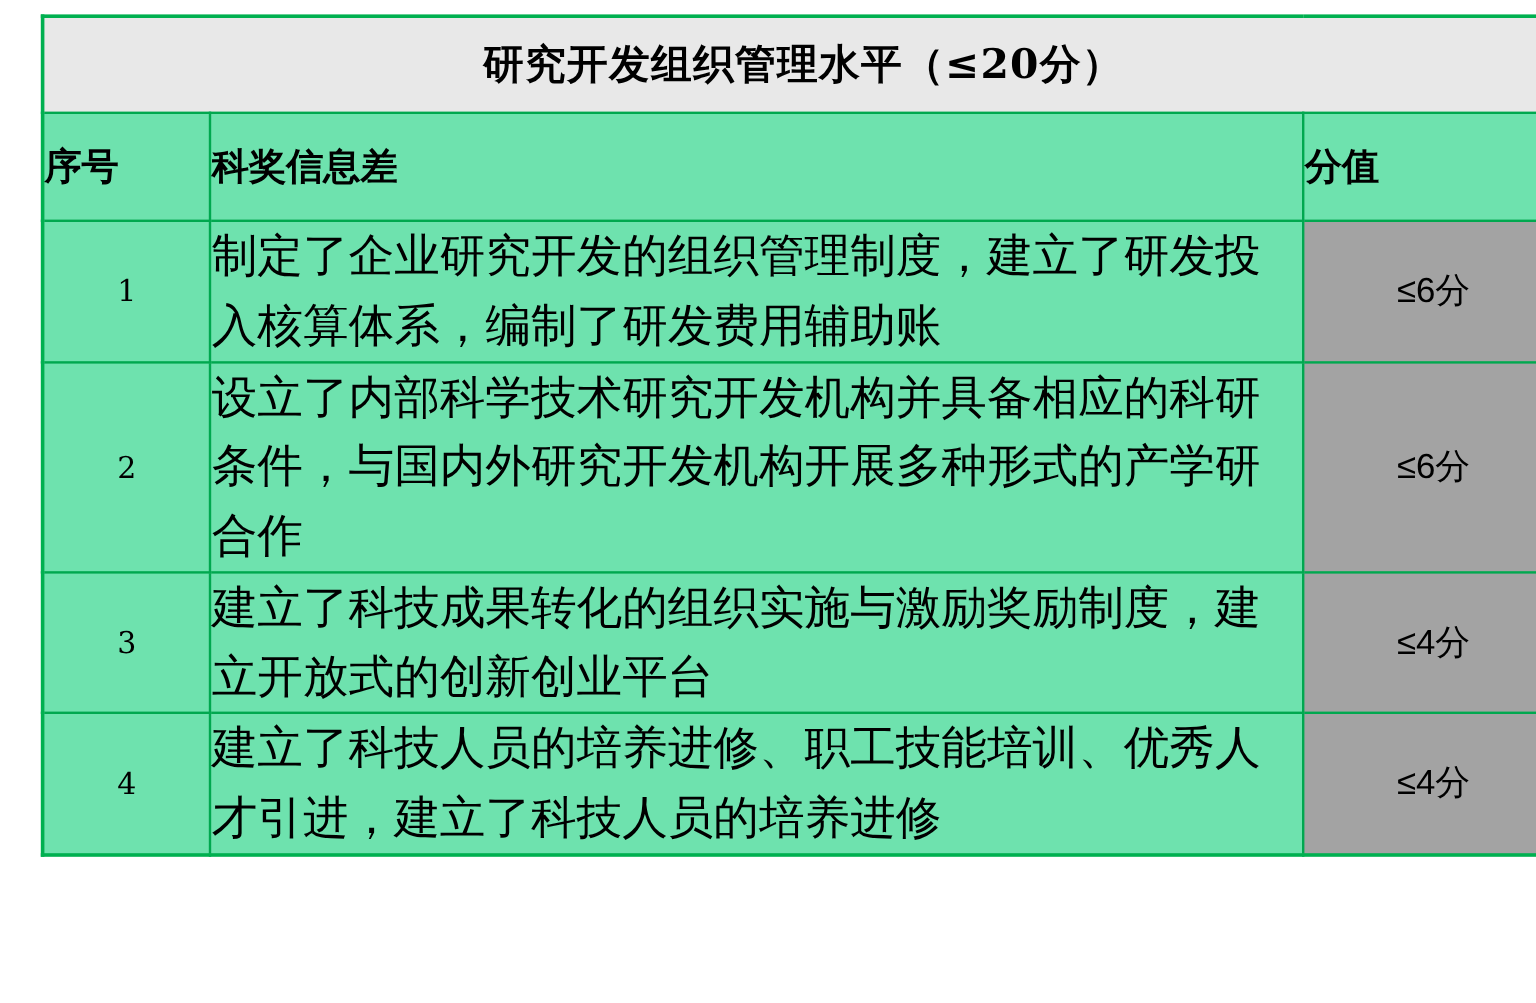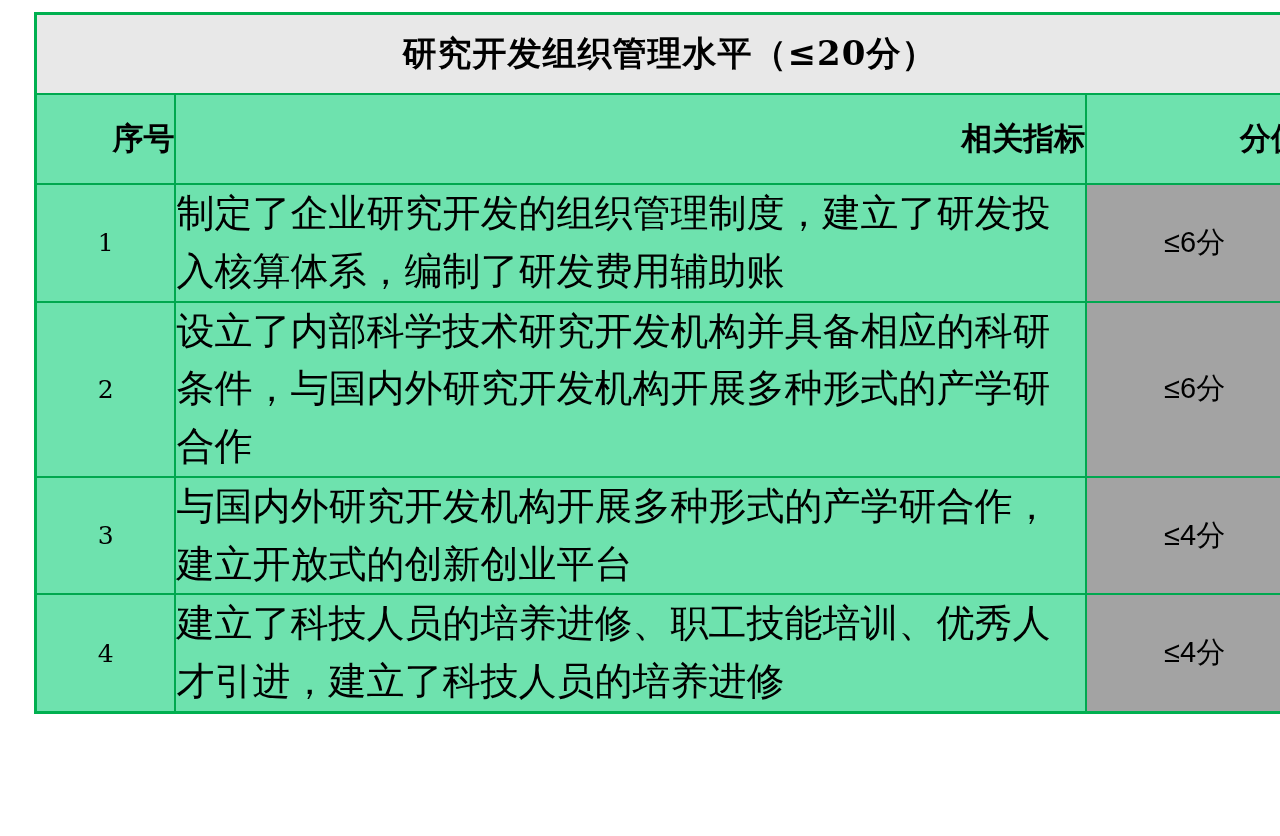--- a/index.html
+++ b/index.html
@@ -45,21 +45,21 @@
     height: 78px;
     font-size: 34px;
     color: #000000;
     letter-spacing: 1px;
     font-family: "DejaVu Serif", "Liberation Serif", serif;
     font-weight: 700;
   }
 
   .header-cell {
     background: #6ee2ae;
-    text-align: right;
+    text-align: left;
     height: 88px;
     font-size: 31px;
     font-weight: 700;
     color: #000000;
     font-family: "DejaVu Serif", "Liberation Serif", serif;
   }
 
   .idx-cell {
     background: #6ee2ae;
     text-align: center;
@@ -122,39 +122,39 @@
       <col class="col-idx">
       <col class="col-txt">
       <col class="col-score">
     </colgroup>
     <tbody>
       <tr>
         <td class="title-cell" colspan="3">研究开发组织管理水平（≤20分）</td>
       </tr>
       <tr>
         <td class="header-cell">序号</td>
-        <td class="header-cell">相关指标</td>
+        <td class="header-cell">科奖信息差</td>
         <td class="header-cell">分值</td>
       </tr>
 
       <tr>
         <td class="idx-cell">1</td>
         <td class="text-cell">制定了企业研究开发的组织管理制度，建立了研发投入核算体系，编制了研发费用辅助账</td>
         <td class="score-cell">≤6分</td>
       </tr>
 
       <tr>
         <td class="idx-cell">2</td>
         <td class="text-cell">设立了内部科学技术研究开发机构并具备相应的科研条件，与国内外研究开发机构开展多种形式的产学研合作</td>
         <td class="score-cell">≤6分</td>
       </tr>
 
       <tr>
         <td class="idx-cell">3</td>
-        <td class="text-cell">与国内外研究开发机构开展多种形式的产学研合作，建立开放式的创新创业平台</td>
+        <td class="text-cell">建立了科技成果转化的组织实施与激励奖励制度，建立开放式的创新创业平台</td>
         <td class="score-cell">≤4分</td>
       </tr>
 
       <tr>
         <td class="idx-cell">4</td>
         <td class="text-cell">建立了科技人员的培养进修、职工技能培训、优秀人才引进，建立了科技人员的培养进修</td>
         <td class="score-cell">≤4分</td>
       </tr>
     </tbody>
   </table>

